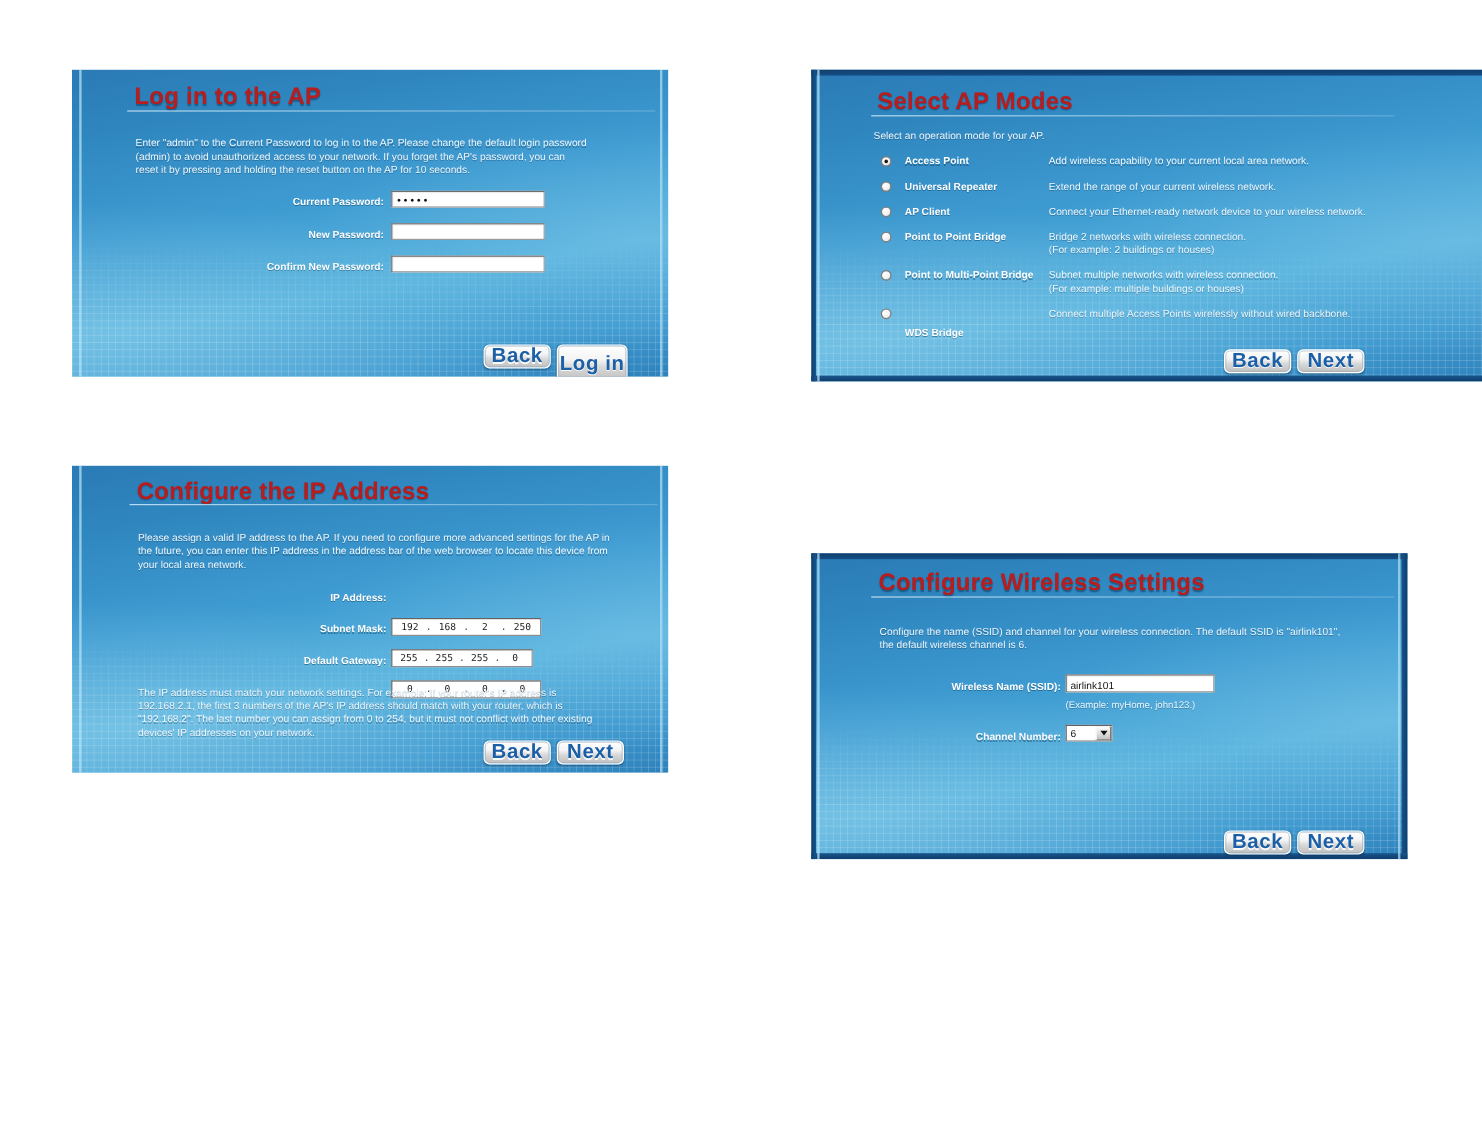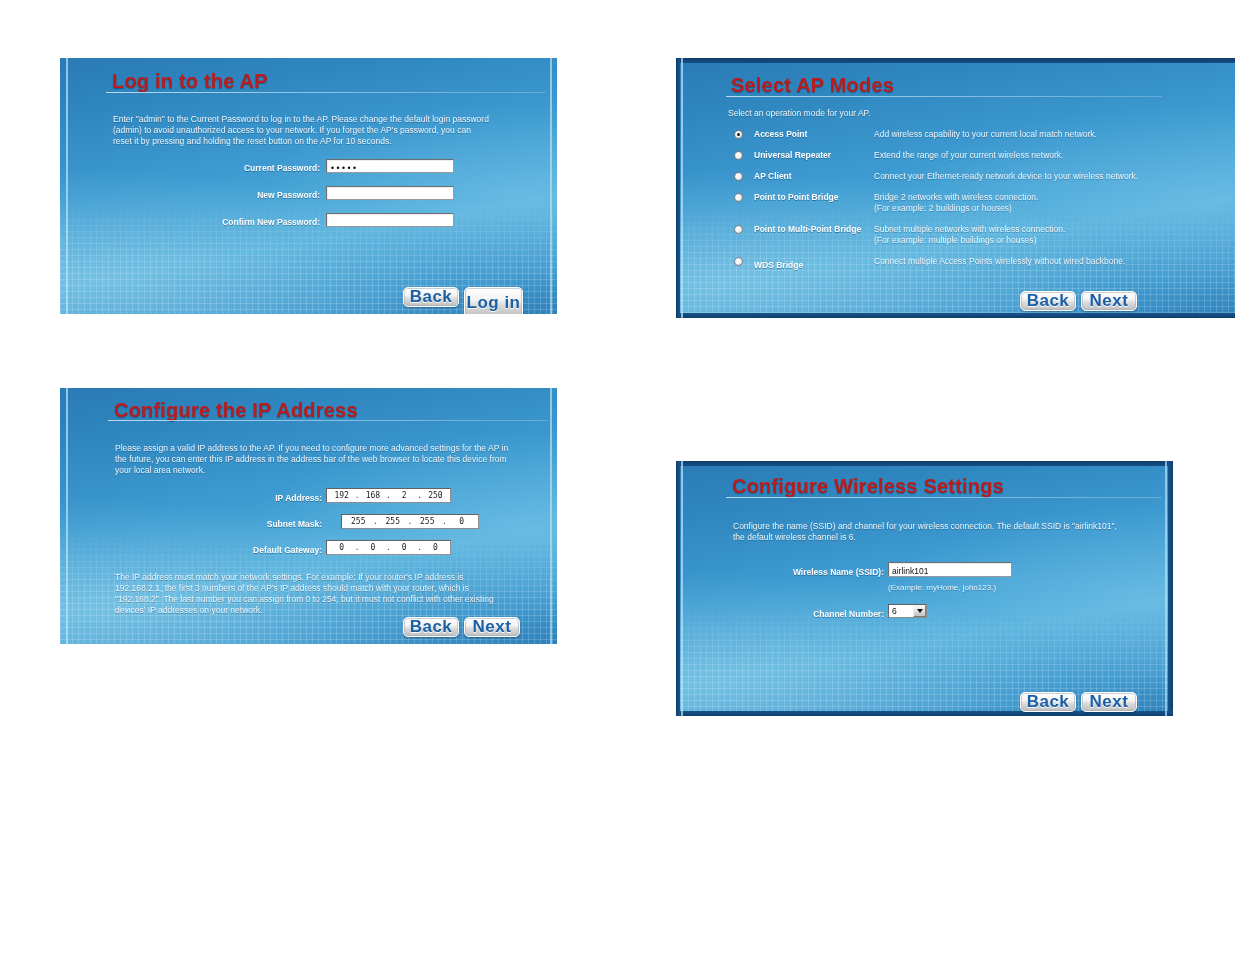--- a/index.html
+++ b/index.html
@@ -161,20 +161,21 @@
   .ipbox {
     position: absolute;
     box-sizing: border-box;
     background: #ffffff;
     border: 1px solid #8e8e8e;
     border-top-color: #636363;
     border-left-color: #636363;
     display: flex;
     align-items: center;
     padding: 0 2px;
+    margin-top: 27px;
   }
   .ipbox .oct {
     flex: 1 1 0;
     text-align: center;
     font-family: "DejaVu Sans Mono", monospace;
     font-size: 8px;
     color: #1a1a1a;
   }
   .ipbox .dot {
     width: 6px;
@@ -331,21 +332,21 @@
 
   <div class="panel-content">
     <div class="panel-title" style="left:55px; top:16px;">Select AP Modes</div>
     <div class="title-rule" style="left:50px; top:38px; width:436px;"></div>
 
     <div class="desc" style="left:52px; top:50px; width:400px;">Select an operation mode for your AP.</div>
 
     <div class="radio-row" style="top:71px;">
       <span class="radio checked" style="left:58px; top:1px;"></span>
       <span class="mode-label" style="left:78px; top:0px;">Access Point</span>
-      <span class="mode-desc" style="left:198px; top:0px;">Add wireless capability to your current local match network.</span>
+      <span class="mode-desc" style="left:198px; top:0px;">Add wireless capability to your current local area network.</span>
     </div>
 
     <div class="radio-row" style="top:92px;">
       <span class="radio" style="left:58px; top:1px;"></span>
       <span class="mode-label" style="left:78px; top:0px;">Universal Repeater</span>
       <span class="mode-desc" style="left:198px; top:0px;">Extend the range of your current wireless network.</span>
     </div>
 
     <div class="radio-row" style="top:113px;">
       <span class="radio" style="left:58px; top:1px;"></span>
@@ -362,21 +363,21 @@
 
     <div class="radio-row" style="top:166px;">
       <span class="radio" style="left:58px; top:1px;"></span>
       <span class="mode-label" style="left:78px; top:0px;">Point to Multi-Point Bridge</span>
       <span class="mode-desc" style="left:198px; top:0px;">Subnet multiple networks with wireless connection.</span>
       <span class="mode-desc" style="left:198px; top:11px;">(For example: multiple buildings or houses)</span>
     </div>
 
     <div class="radio-row" style="top:198px;">
       <span class="radio" style="left:58px; top:1px;"></span>
-      <span class="mode-label" style="left:78px; top:4px;">WDS Bridge</span>
+      <span class="mode-label" style="left:78px; top:16px;">WDS Bridge</span>
       <span class="mode-desc" style="left:198px; top:0px;">Connect multiple Access Points wirelessly without wired backbone.</span>
     </div>
 
     <div class="btn" style="left:344px; top:233px; width:56px; height:20px;">Back</div>
     <div class="btn" style="left:405px; top:233px; width:56px; height:20px;">Next</div>
   </div>
 </div>
 
 <div class="panel" id="panel-ip" style="left:60px; top:388px; width:497px; height:256px;">
   <div class="panel-inner"></div>
@@ -395,21 +396,21 @@
       <span class="oct">192</span>
       <span class="dot">.</span>
       <span class="oct">168</span>
       <span class="dot">.</span>
       <span class="oct">2</span>
       <span class="dot">.</span>
       <span class="oct">250</span>
     </div>
 
     <div class="field-label" style="left:110px; top:131px; width:152px;">Subnet Mask:</div>
-    <div class="ipbox" style="left:281px; top:126px; width:138px; height:15px;">
+    <div class="ipbox" style="left:266px; top:126px; width:118px; height:15px;">
       <span class="oct">255</span>
       <span class="dot">.</span>
       <span class="oct">255</span>
       <span class="dot">.</span>
       <span class="oct">255</span>
       <span class="dot">.</span>
       <span class="oct">0</span>
     </div>
 
     <div class="field-label" style="left:100px; top:157px; width:162px;text-align:right;">Default Gateway:</div>

